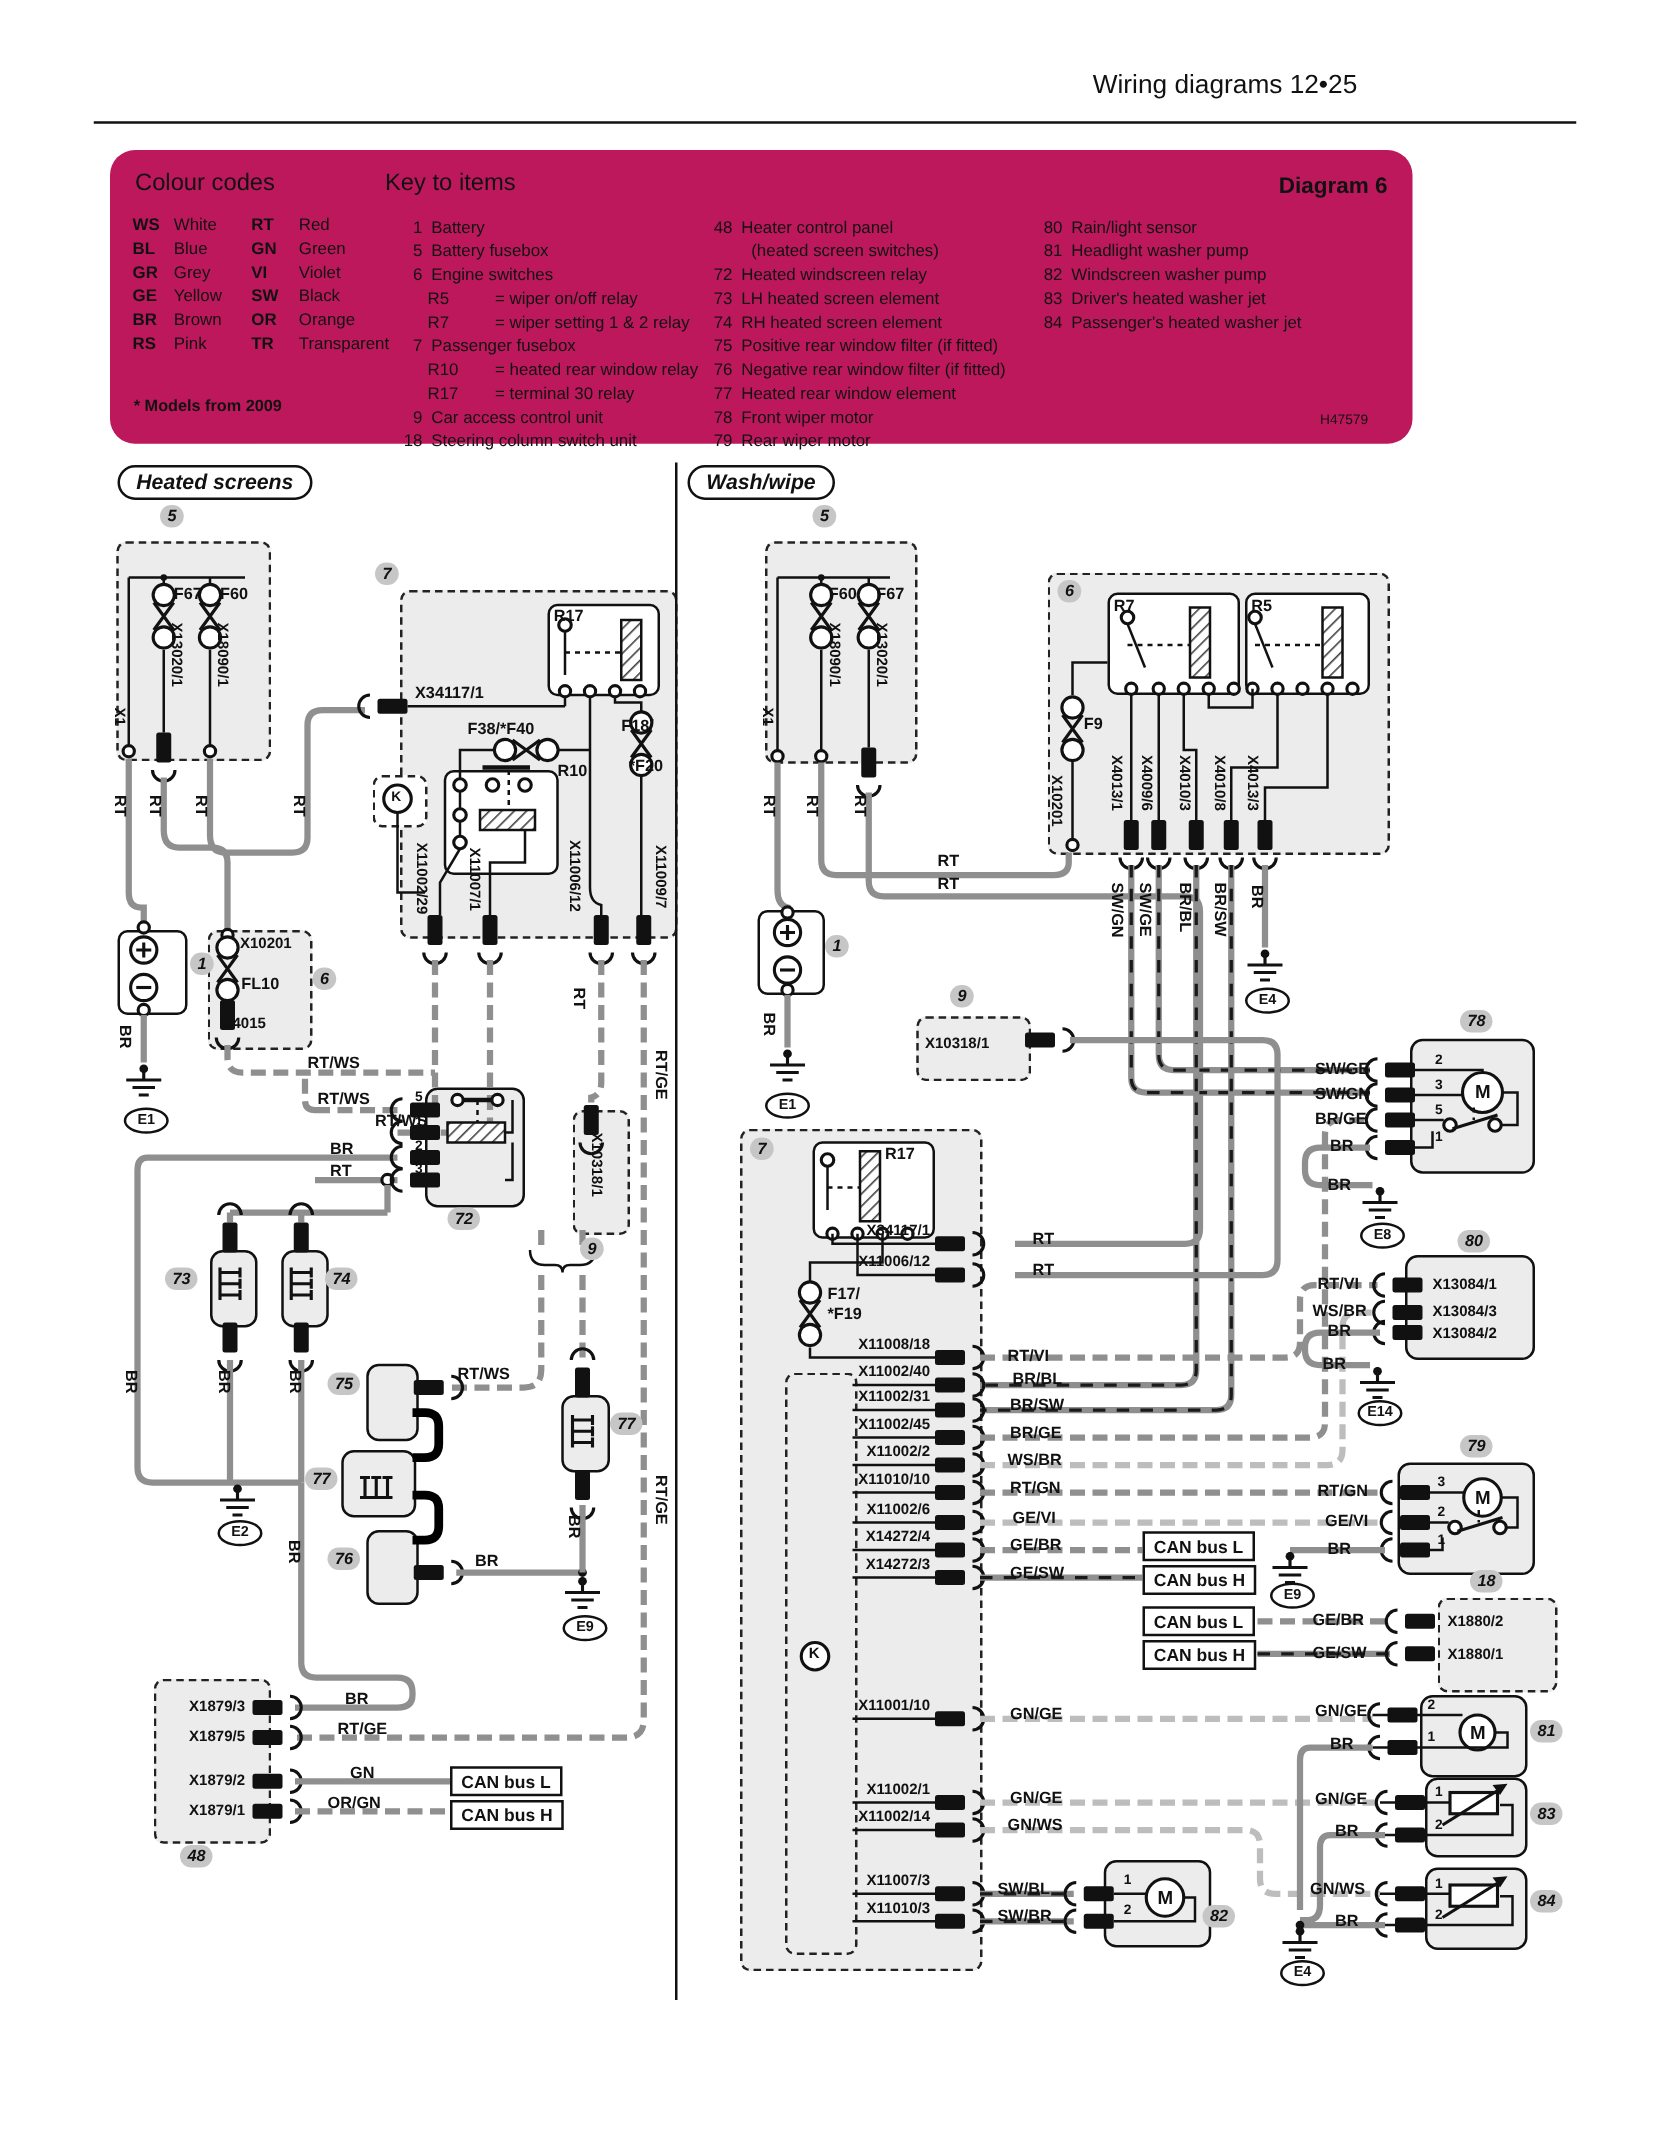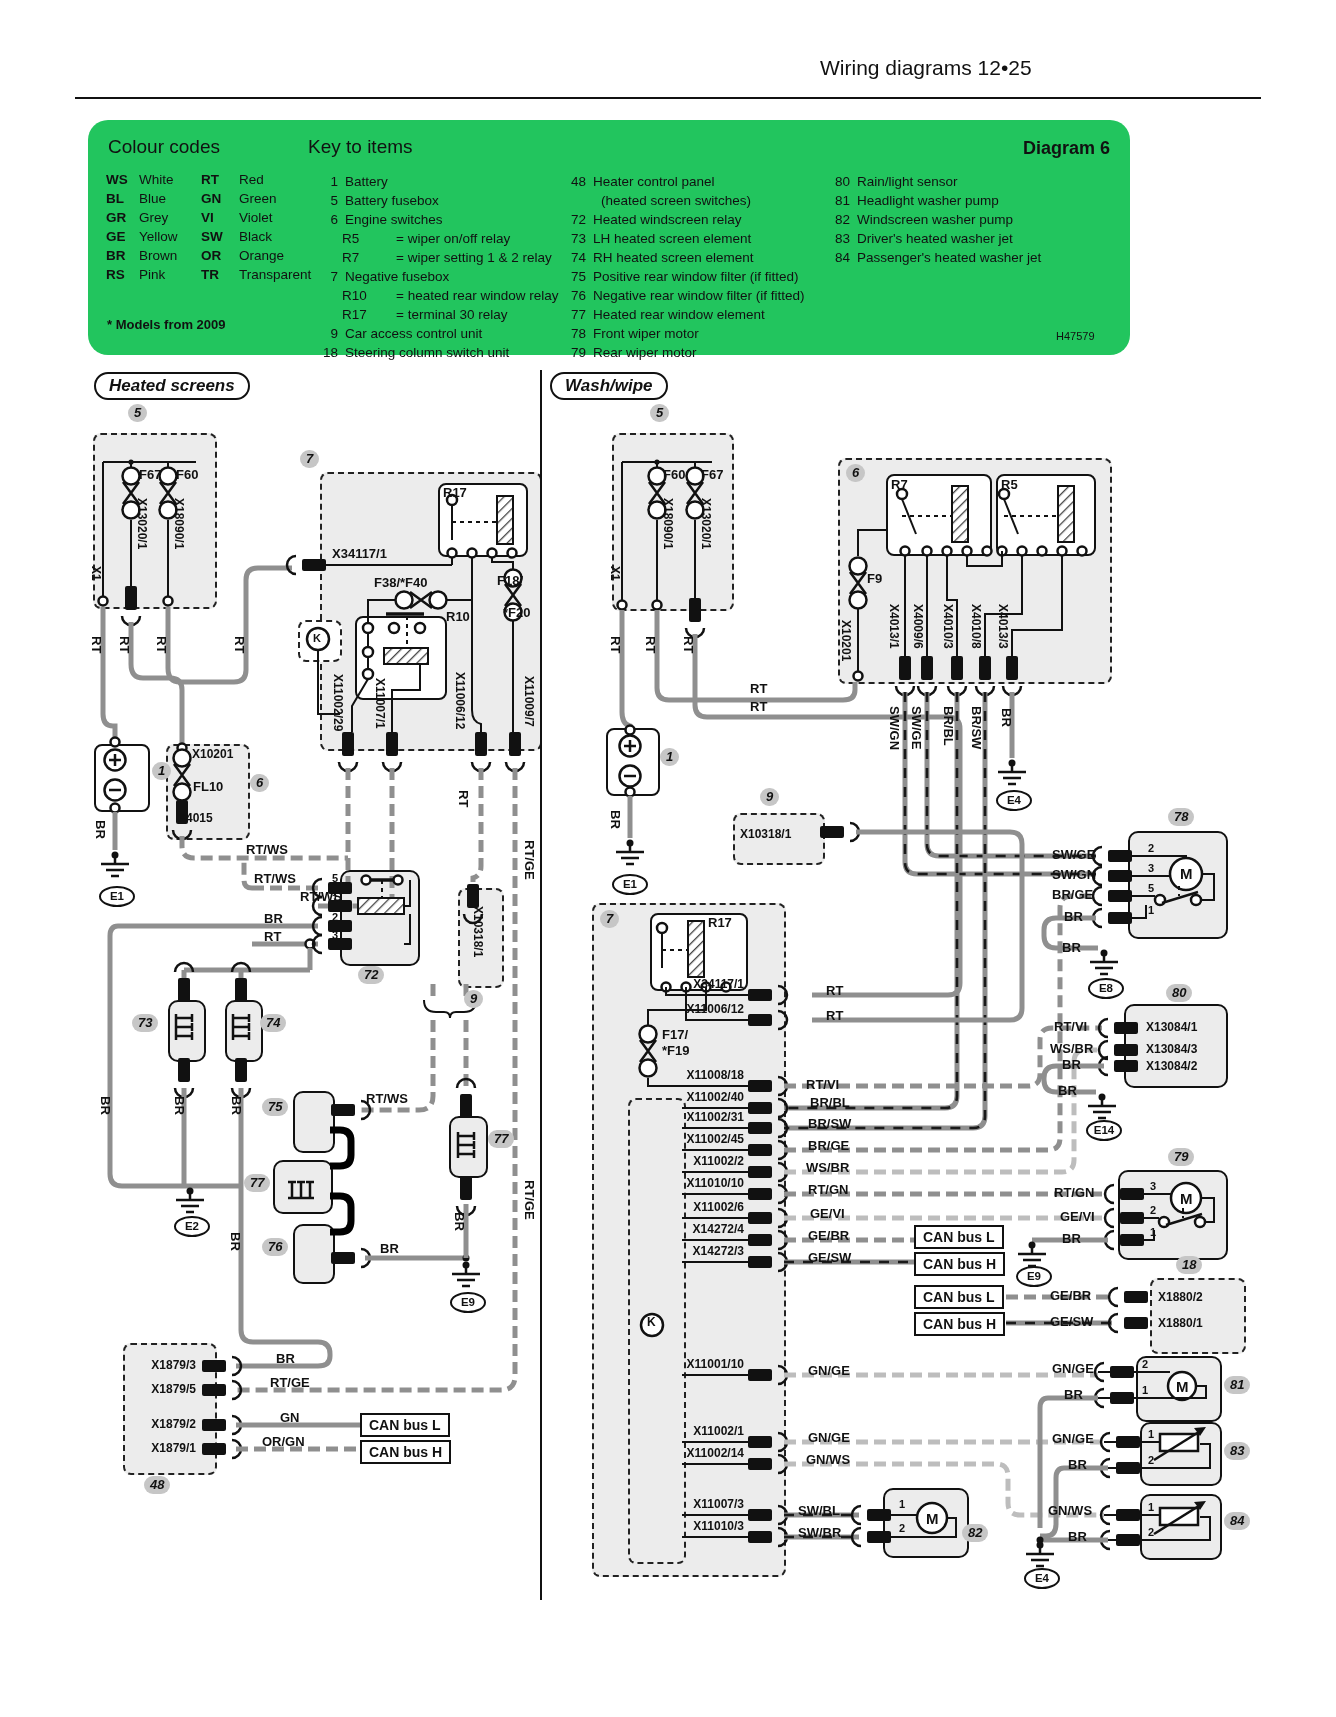--- a/index.html
+++ b/index.html
@@ -28,29 +28,29 @@
   .k35{stroke:#111;stroke-width:3.5;fill:none}
   .kd{stroke:#111;stroke-width:2;stroke-dasharray:4 4;fill:none}
   .w{stroke:#8f8f8f;stroke-width:5;fill:none}
   .wd{stroke:#8f8f8f;stroke-width:5;fill:none;stroke-dasharray:12 6}
   .wl{stroke:#bdbdbd;stroke-width:5;fill:none;stroke-dasharray:12 6}
   .ov{stroke:#1a1a1a;stroke-width:2.6;fill:none;stroke-dasharray:10 9}
   .th{stroke:#000;stroke-width:7;fill:none}
   .cw{fill:#fff;stroke:#111;stroke-width:2.5}
   .cb{fill:#111}
   
-  #legend{position:absolute;left:88px;top:120px;width:1042px;height:235px;background:#22c55e;border-radius:20px}
+  #legend{position:absolute;left:88px;top:120px;width:1042px;height:235px;background:#be185d;border-radius:20px}
   .ltitle{position:absolute;font-size:19px}
   .crow{display:flex;height:19px;font-size:13.5px}
   .ccode{width:33px;font-weight:bold}.cname{width:62px}.ccode2{width:38px;font-weight:bold}
   .krow{display:flex;height:19px;font-size:13.5px}
   .knum{width:22px;text-align:right;margin-right:7px;flex:none}
   .krow.sub .knum{width:50px;text-align:left;padding-left:26px;margin-right:4px}
   .krow.cont .ktext{padding-left:8px}
-  .hdr{position:absolute;left:820px;top:56px;width:320px;text-align:left;font-size:21px;z-index:3}
+  .hdr{position:absolute;left:820px;top:56px;width:320px;text-align:center;font-size:21px;z-index:3}
   .rule{position:absolute;left:75px;top:97px;width:1186px;border-top:2.5px solid #111}
 </style>
 </head>
 <body>
 
 <div id="page">
 
   <div class="hdr">Wiring diagrams  12•25</div>
   <div class="rule"></div>
 
@@ -114,21 +114,21 @@
         <div class="krow sub">
         <span class="knum">R5</span>
           <span class="ktext">=  wiper on/off relay</span>
       </div>
         <div class="krow sub">
         <span class="knum">R7</span>
           <span class="ktext">=  wiper setting 1 &amp; 2 relay</span>
       </div>
         <div class="krow">
         <span class="knum">7</span>
-          <span class="ktext">Negative fusebox</span>
+          <span class="ktext">Passenger fusebox</span>
       </div>
         <div class="krow sub">
         <span class="knum">R10</span>
           <span class="ktext">=  heated rear window relay</span>
       </div>
         <div class="krow sub">
         <span class="knum">R17</span>
           <span class="ktext">=  terminal 30 relay</span>
       </div>
         <div class="krow">

